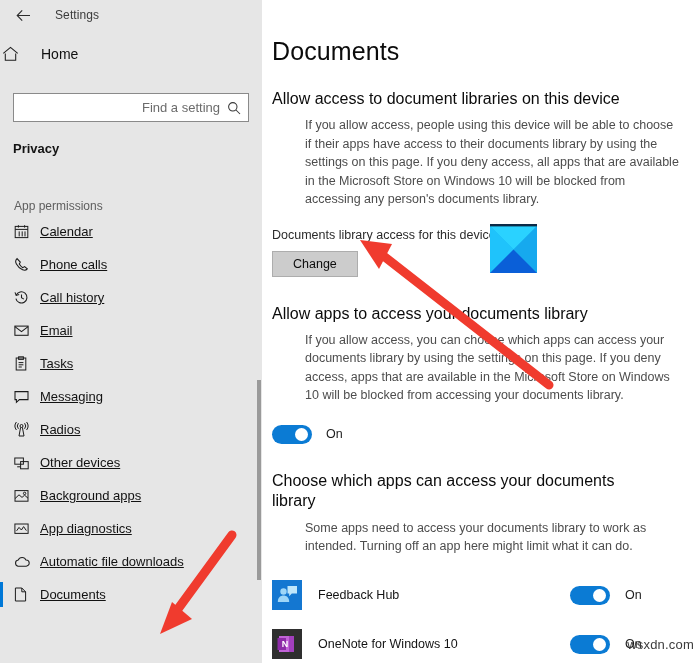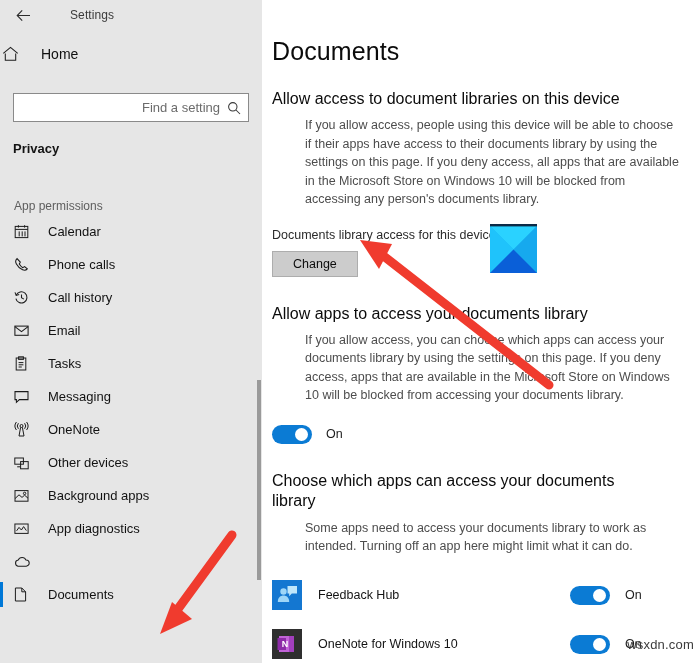--- a/index.html
+++ b/index.html
@@ -42,21 +42,21 @@
     height: 26px;
     display: flex;
     align-items: center;
     justify-content: center;
     color: #2b2b2b;
   }
   .back-btn svg { display: block; }
   .titlebar-label {
     font-size: 12px;
     color: #3b3b3b;
-    margin-left: 34px;
+    margin-left: 19px;
     letter-spacing: .1px;
   }
 
   .home-row {
     display: flex;
     align-items: flex-start;
     height: 34px;
     margin-top: 16px;
     padding-left: 2px;
   }
@@ -125,22 +125,23 @@
     width: 20px;
     min-width: 20px;
     display: flex;
     align-items: center;
     justify-content: flex-start;
     color: #1c1c1c;
   }
   .nav-item .nav-lbl {
     font-size: 13px;
     color: #121212;
-    margin-left: 14px;
+    margin-left: 6px;
     white-space: nowrap;
+    text-decoration: underline;
   }
   .nav-item.selected::before {
     content: "";
     position: absolute;
     left: 0;
     top: 4px;
     bottom: 4px;
     width: 3px;
     background: #0078d7;
   }
@@ -415,21 +416,21 @@
 
       <div class="nav-item">
         <span class="nav-ic">
           <svg width="15" height="15" viewBox="0 0 15 15" fill="none" stroke="#1c1c1c" stroke-width="1">
             <circle cx="7.5" cy="4" r="1.5"></circle>
             <path d="M4.4 1.2 A4.4 4.4 0 0 0 4.4 6.8 M10.6 1.2 A4.4 4.4 0 0 1 10.6 6.8"></path>
             <path d="M2.4 0 A6.6 6.6 0 0 0 2.4 8 M12.6 0 A6.6 6.6 0 0 1 12.6 8"></path>
             <path d="M6.6 5.4 L5 14 H10 L8.4 5.4"></path>
           </svg>
         </span>
-        <span class="nav-lbl">OneNote</span>
+        <span class="nav-lbl">Radios</span>
       </div>
 
       <div class="nav-item">
         <span class="nav-ic">
           <svg width="15" height="14" viewBox="0 0 15 14" fill="none" stroke="#1c1c1c" stroke-width="1">
             <rect x="0.8" y="2" width="8.6" height="6.2"></rect>
             <rect x="6.6" y="5.6" width="7.6" height="7.2"></rect>
             <path d="M3.2 10.8 H6.4"></path>
           </svg>
         </span>
@@ -456,20 +457,21 @@
         </span>
         <span class="nav-lbl">App diagnostics</span>
       </div>
 
       <div class="nav-item">
         <span class="nav-ic">
           <svg width="16" height="12" viewBox="0 0 16 12" fill="none" stroke="#1c1c1c" stroke-width="1.05">
             <path d="M4 10.2 A3.1 3.1 0 0 1 4.2 4.1 A4.2 4.2 0 0 1 12 4 A2.9 2.9 0 0 1 12.2 10.2 Z"></path>
           </svg>
         </span>
+        <span class="nav-lbl">Automatic file downloads</span>
       </div>
 
       <div class="nav-item selected">
         <span class="nav-ic">
           <svg width="13" height="15" viewBox="0 0 13 15" fill="none" stroke="#1c1c1c" stroke-width="1">
             <path d="M1.4 1 H7.8 L11.6 4.8 V14 H1.4 Z"></path>
             <path d="M7.8 1 V4.8 H11.6"></path>
           </svg>
         </span>
         <span class="nav-lbl">Documents</span>

